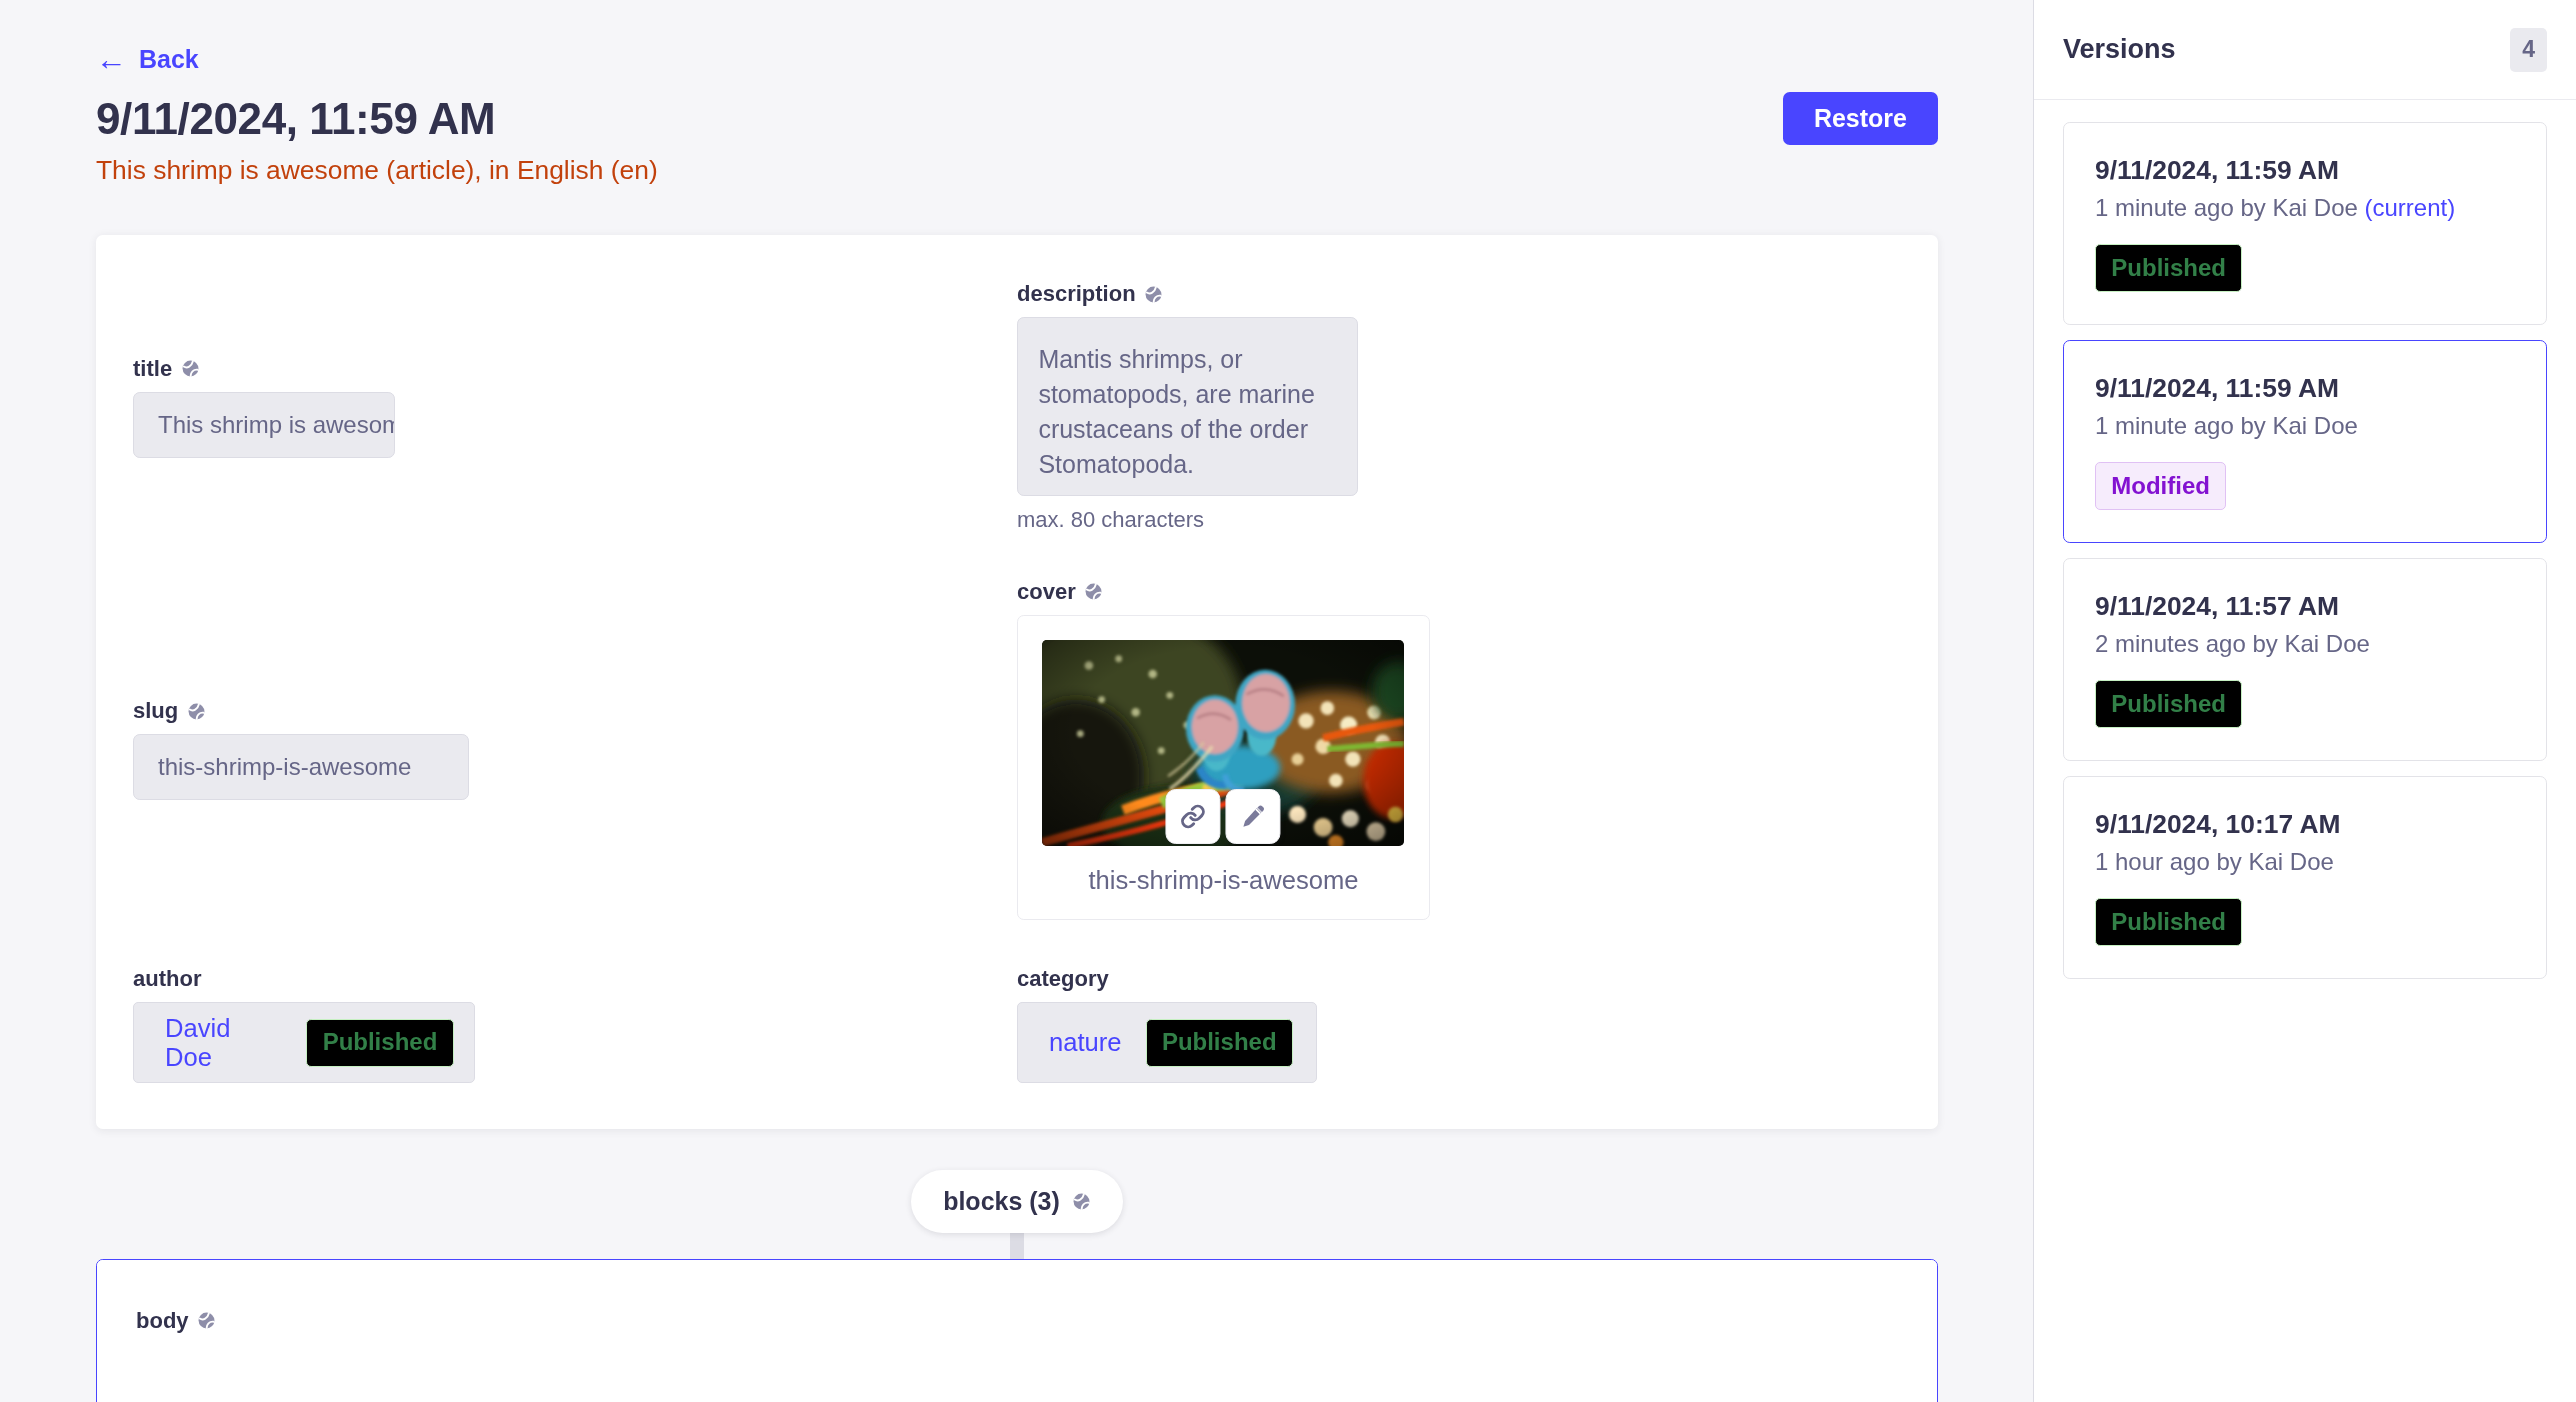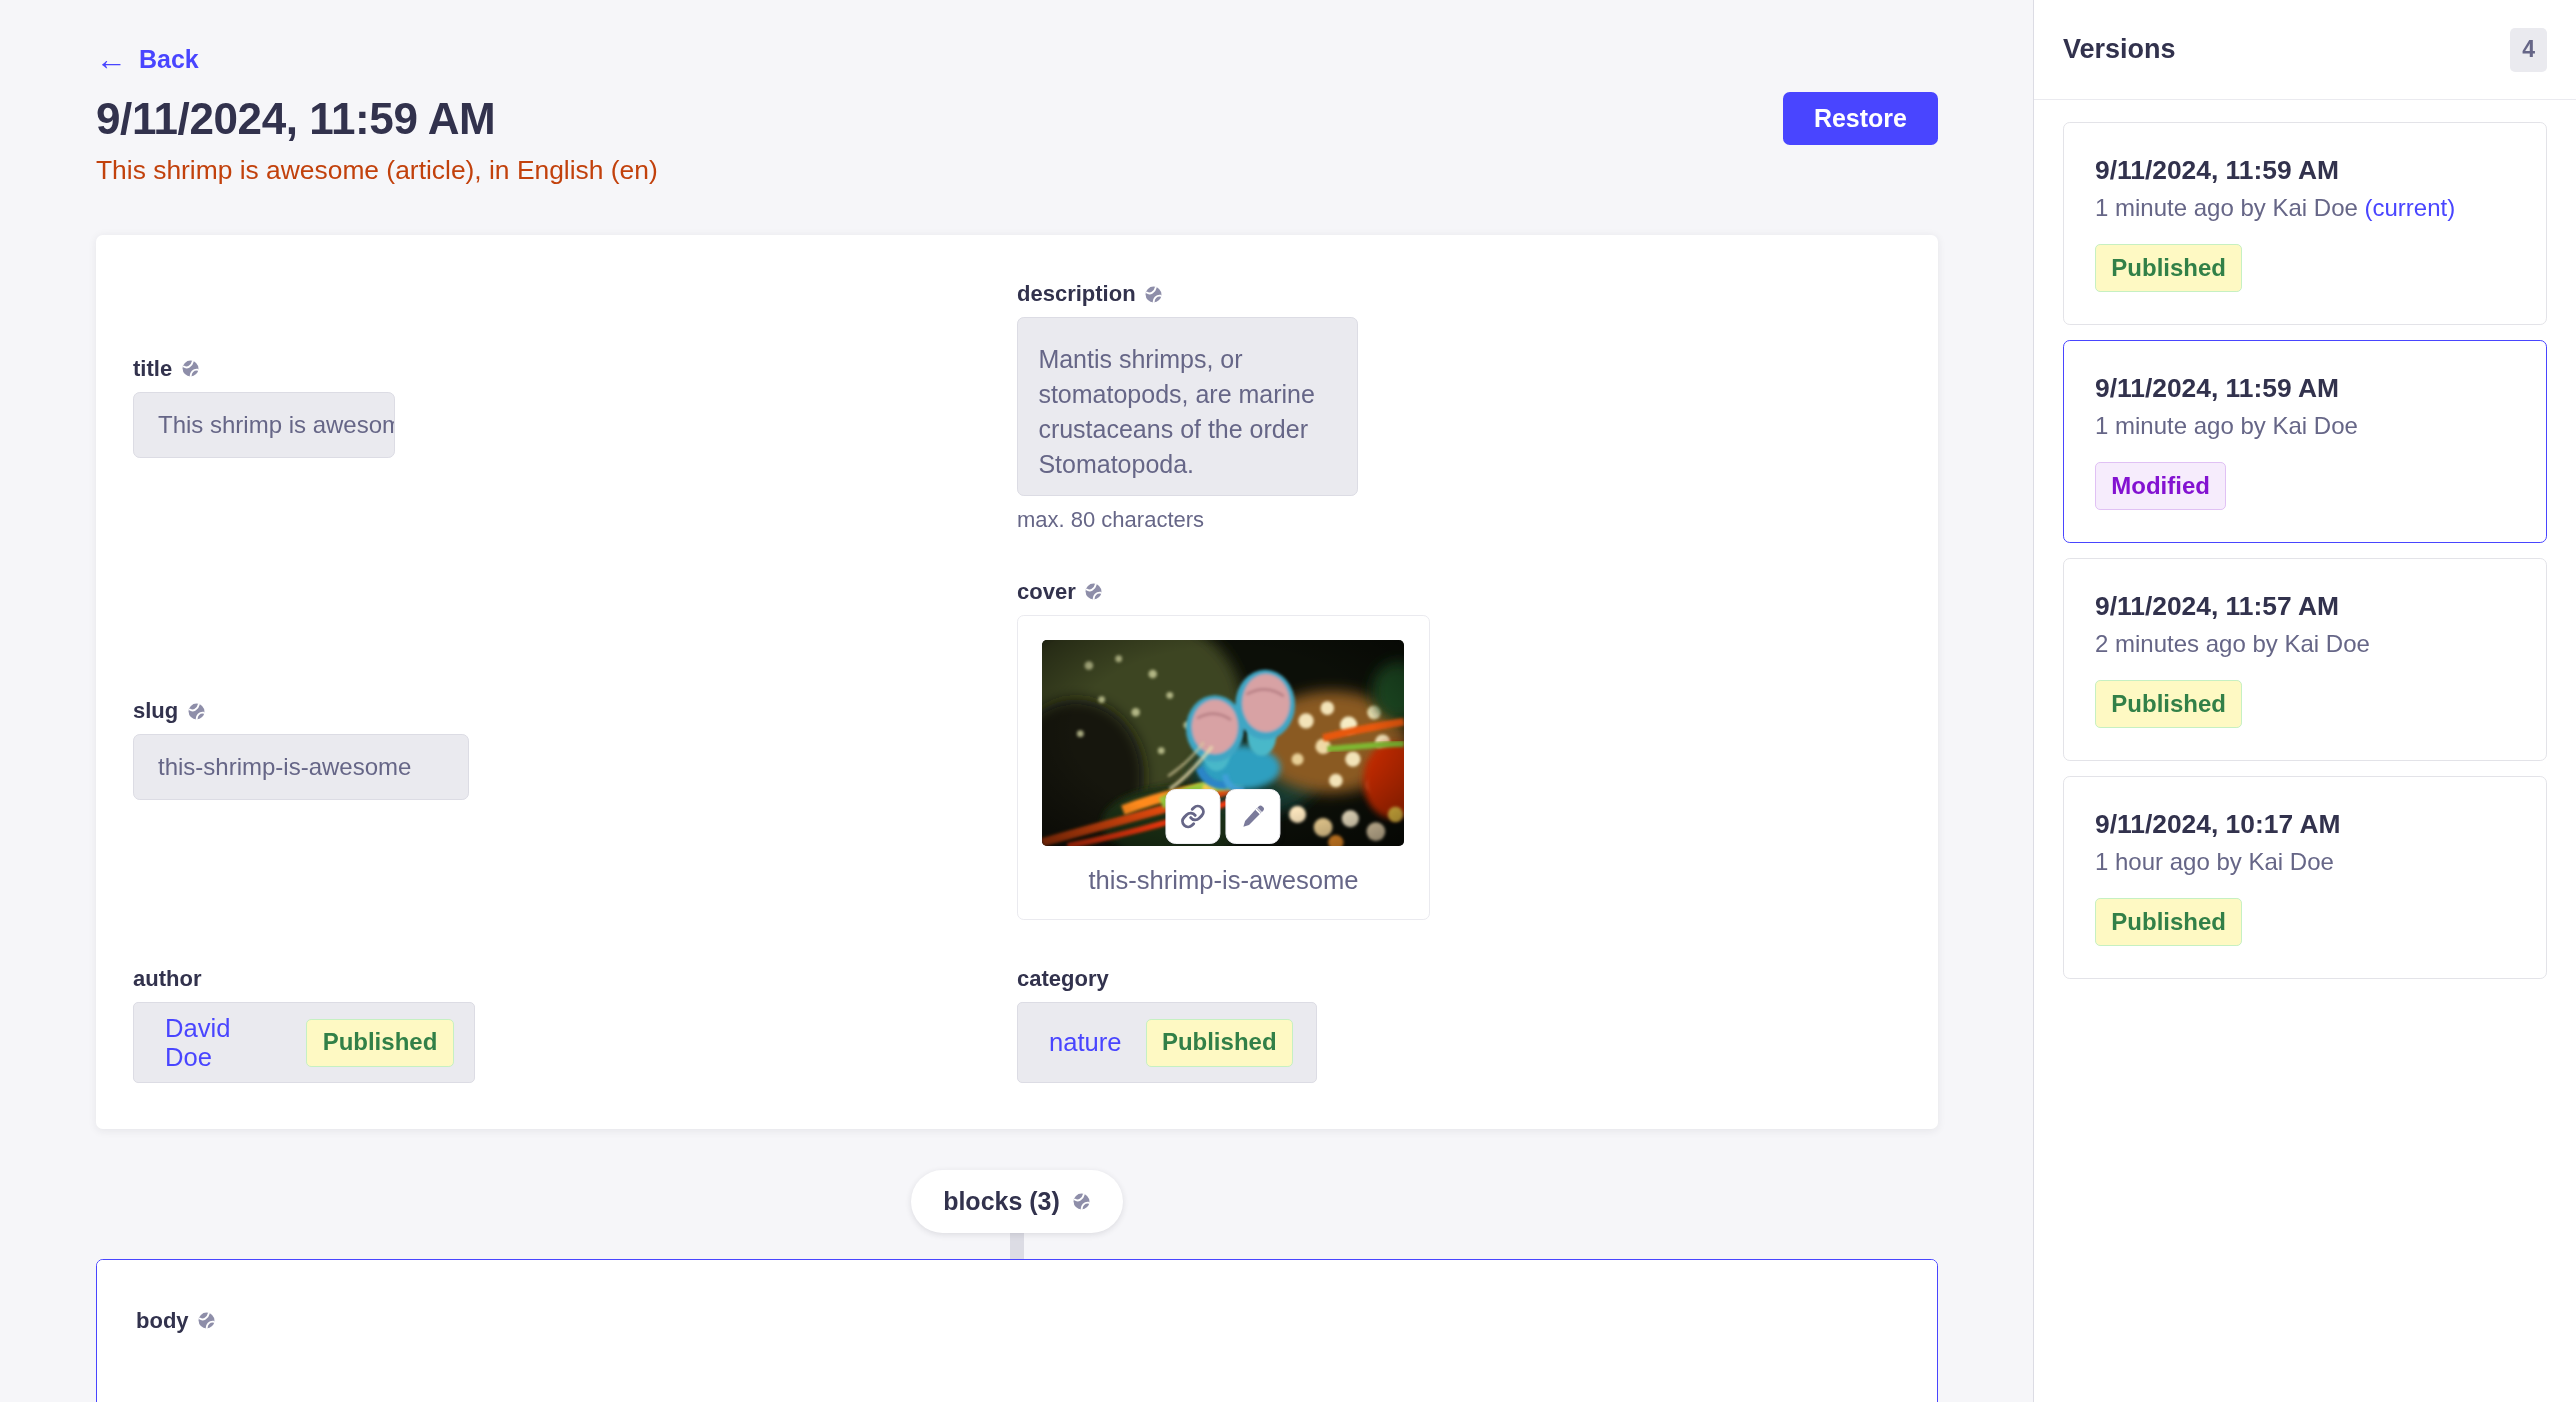--- a/index.html
+++ b/index.html
@@ -71,21 +71,21 @@
     height:81px; display:flex; align-items:center; gap:24px; padding:0 20.4px 0 31px;
   }
   .w-author { width:342px;justify-content:center; }
   .w-category { width:300px; }
   .relation-link { color:#4945ff; font-size:25.6px; text-decoration:none; cursor:pointer; }
 
   .badge {
     display:inline-block; border-radius:5.1px; padding:8.5px 15.3px;
     font-size:24px; font-weight:600; line-height:1.2; width:max-content;
   }
-  .badge-success { background:#fef9c3; border:1.7px solid #c6f0c2; color:#328048; }
+  .badge-success { background:#000000; border:1.7px solid #c6f0c2; color:#328048; }
   .badge-alt     { background:#f6ecfc; border:1.7px solid #e0c1f4; color:#8312d1; }
 
   
   .pill-row { margin-top:41px; display:flex; justify-content:center; }
   .blocks-pill {
     background:#ffffff; border-radius:32px; height:63px; padding:13px 32px;
     display:flex; align-items:center; gap:12px;
     font-size:25px; font-weight:600; color:#32324d;
     box-shadow:0 1.7px 6.8px rgba(33,33,52,0.12);
   }

